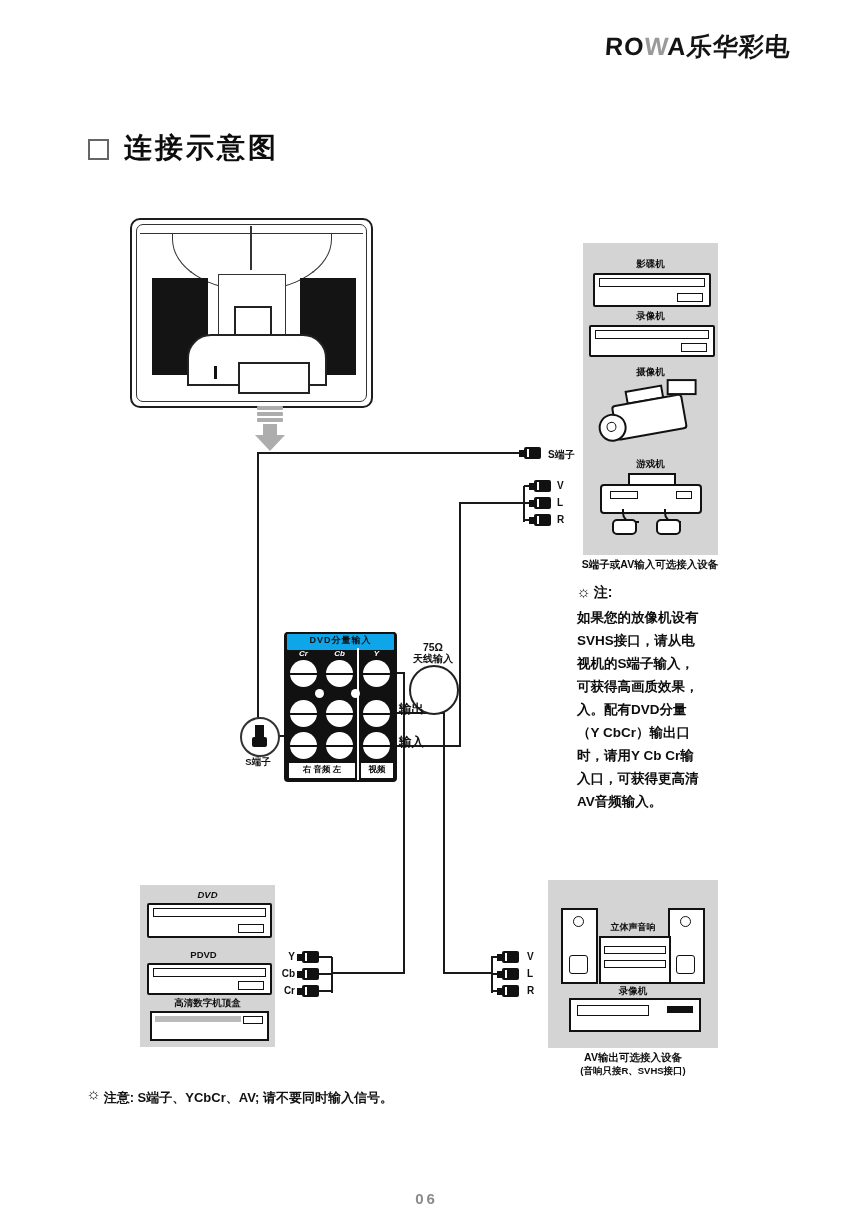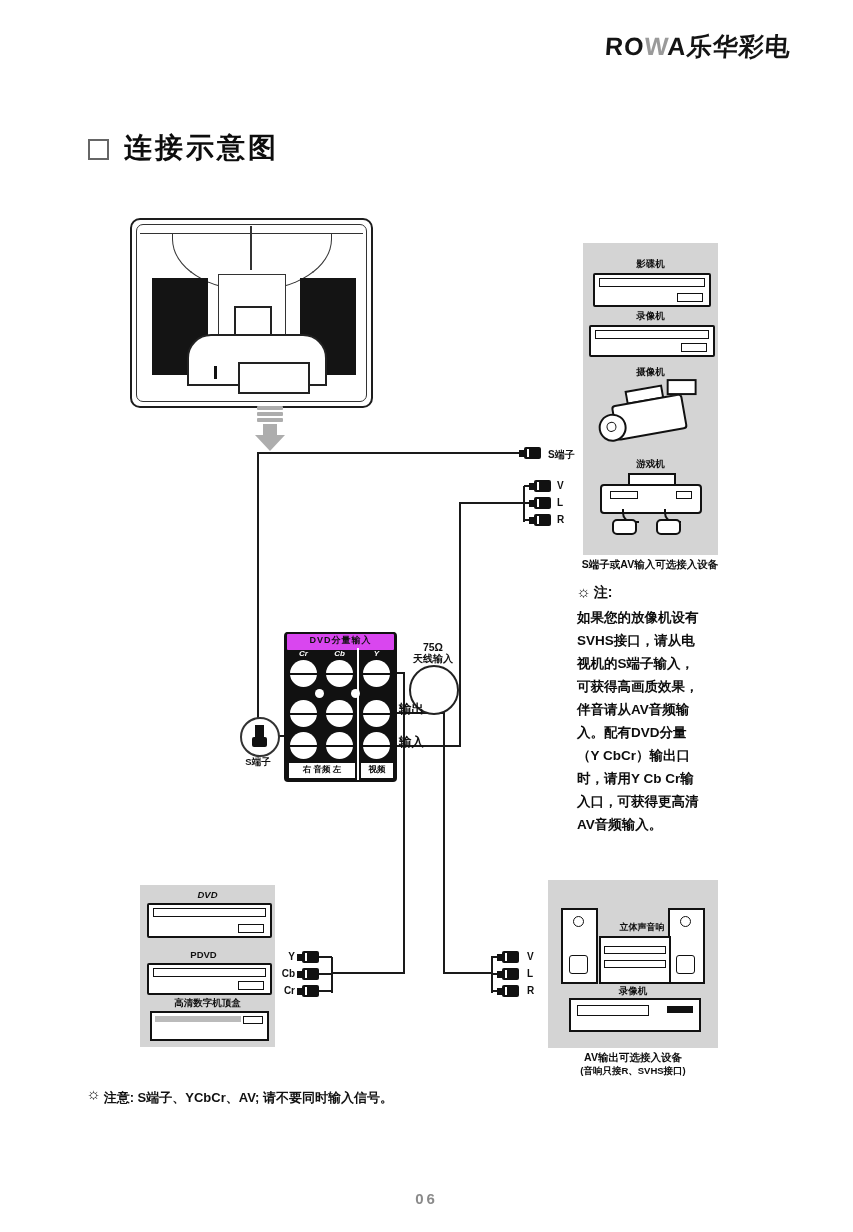--- a/index.html
+++ b/index.html
@@ -42,21 +42,21 @@
   .plug .tip{width:5px;height:7px;background:#111;}
   .plug .body{width:17px;height:12px;background:#111;border-radius:2px;position:relative;}
   .plug .body::after{content:"";position:absolute;left:3px;top:2px;bottom:2px;width:2px;background:#fff;}
   .plug-lbl{position:absolute;font-size:10px;font-weight:bold;}
   
   .s-circle{position:absolute;left:240px;top:717px;width:36px;height:36px;border:2px solid #333;border-radius:50%;background:#fff;}
   .s-circle .p1{position:absolute;left:13px;top:6px;width:9px;height:13px;background:#111;}
   .s-circle .p2{position:absolute;left:10px;top:18px;width:15px;height:10px;background:#111;border-radius:2px;}
   
   .av-panel{position:absolute;left:284px;top:632px;width:113px;height:150px;background:#111;border-radius:4px;}
-  .av-head{position:absolute;left:1px;right:1px;top:0;height:16px;background:#d946ef;border:2px solid #111;border-radius:3px;
+  .av-head{position:absolute;left:1px;right:1px;top:0;height:16px;background:#0ea5e9;border:2px solid #111;border-radius:3px;
            font-size:9px;font-weight:bold;text-align:center;line-height:13px;letter-spacing:1px;}
   .av-col{position:absolute;top:17px;width:27px;font-size:8px;font-style:italic;color:#fff;text-align:center;font-weight:bold;}
   .jack{position:absolute;width:27px;height:27px;border-radius:50%;background:#fff;}
   .jack::after{content:"";position:absolute;left:-2px;right:-2px;top:50%;margin-top:-1px;height:2px;background:#111;}
   .screw{position:absolute;width:9px;height:9px;border-radius:50%;background:#fff;}
   .av-div{position:absolute;left:73px;top:16px;bottom:2px;width:2px;background:#fff;}
   .av-tag{position:absolute;height:15px;background:#fff;border:1.5px solid #111;font-size:8.5px;font-weight:bold;
           text-align:center;line-height:13px;}
   
   .ant-circle{position:absolute;left:409px;top:665px;width:46px;height:46px;border:2.5px solid #222;border-radius:50%;background:#fff;}
@@ -204,21 +204,20 @@
 
   <div class="note-head" style="left:576px;top:584px;position:absolute;">
     <span class="note-icon">☼</span>
     <span style="font-size:14px;">注:</span>
   </div>
   <div class="note-lines" style="left:577px;top:606px;">
     <div>如果您的放像机设有</div>
     <div>SVHS接口，请从电</div>
     <div>视机的S端子输入，</div>
     <div>可获得高画质效果，</div>
-    <div>伴音请从AV音频输</div>
     <div>入。配有DVD分量</div>
     <div>（Y CbCr）输出口</div>
     <div>时，请用Y Cb Cr输</div>
     <div>入口，可获得更高清</div>
     <div>AV音频输入。</div>
   </div>
 
   <div class="av-panel">
     <div class="av-head">DVD分量输入</div>
     <div class="av-col" style="left:6px;">Cr</div>
@@ -292,21 +291,21 @@
       <span class="tip"></span>
       <span class="body"></span>
     </div>
   <div class="plug-lbl" style="left:527px;top:951px;">V</div>
   <div class="plug-lbl" style="left:527px;top:968px;">L</div>
   <div class="plug-lbl" style="left:527px;top:985px;">R</div>
 
   <div class="gray-panel" style="left:548px;top:880px;width:170px;height:168px;">
     <div class="speaker" style="left:13px;"></div>
     <div class="speaker" style="right:13px;"></div>
-    <div class="lbl" style="left:50px;top:42px;width:70px;font-size:9px;margin-left:9px;">立体声音响</div>
+    <div class="lbl" style="left:50px;top:42px;width:70px;font-size:9px;">立体声音响</div>
     <div class="receiver"></div>
     <div class="lbl" style="left:0;right:0;top:106px;font-size:9.5px;">录像机</div>
     <div class="dev-vcrb" style="left:21px;top:118px;width:128px;height:30px;"></div>
   </div>
   <div class="caption" style="left:545px;top:1051px;width:176px;font-size:10.5px;">
     <div>AV输出可选接入设备</div>
     <div style="font-size:9.5px;">(音响只接R、SVHS接口)</div>
   </div>
 
   <div class="note-head" style="left:86px;top:1086px;position:absolute;">

